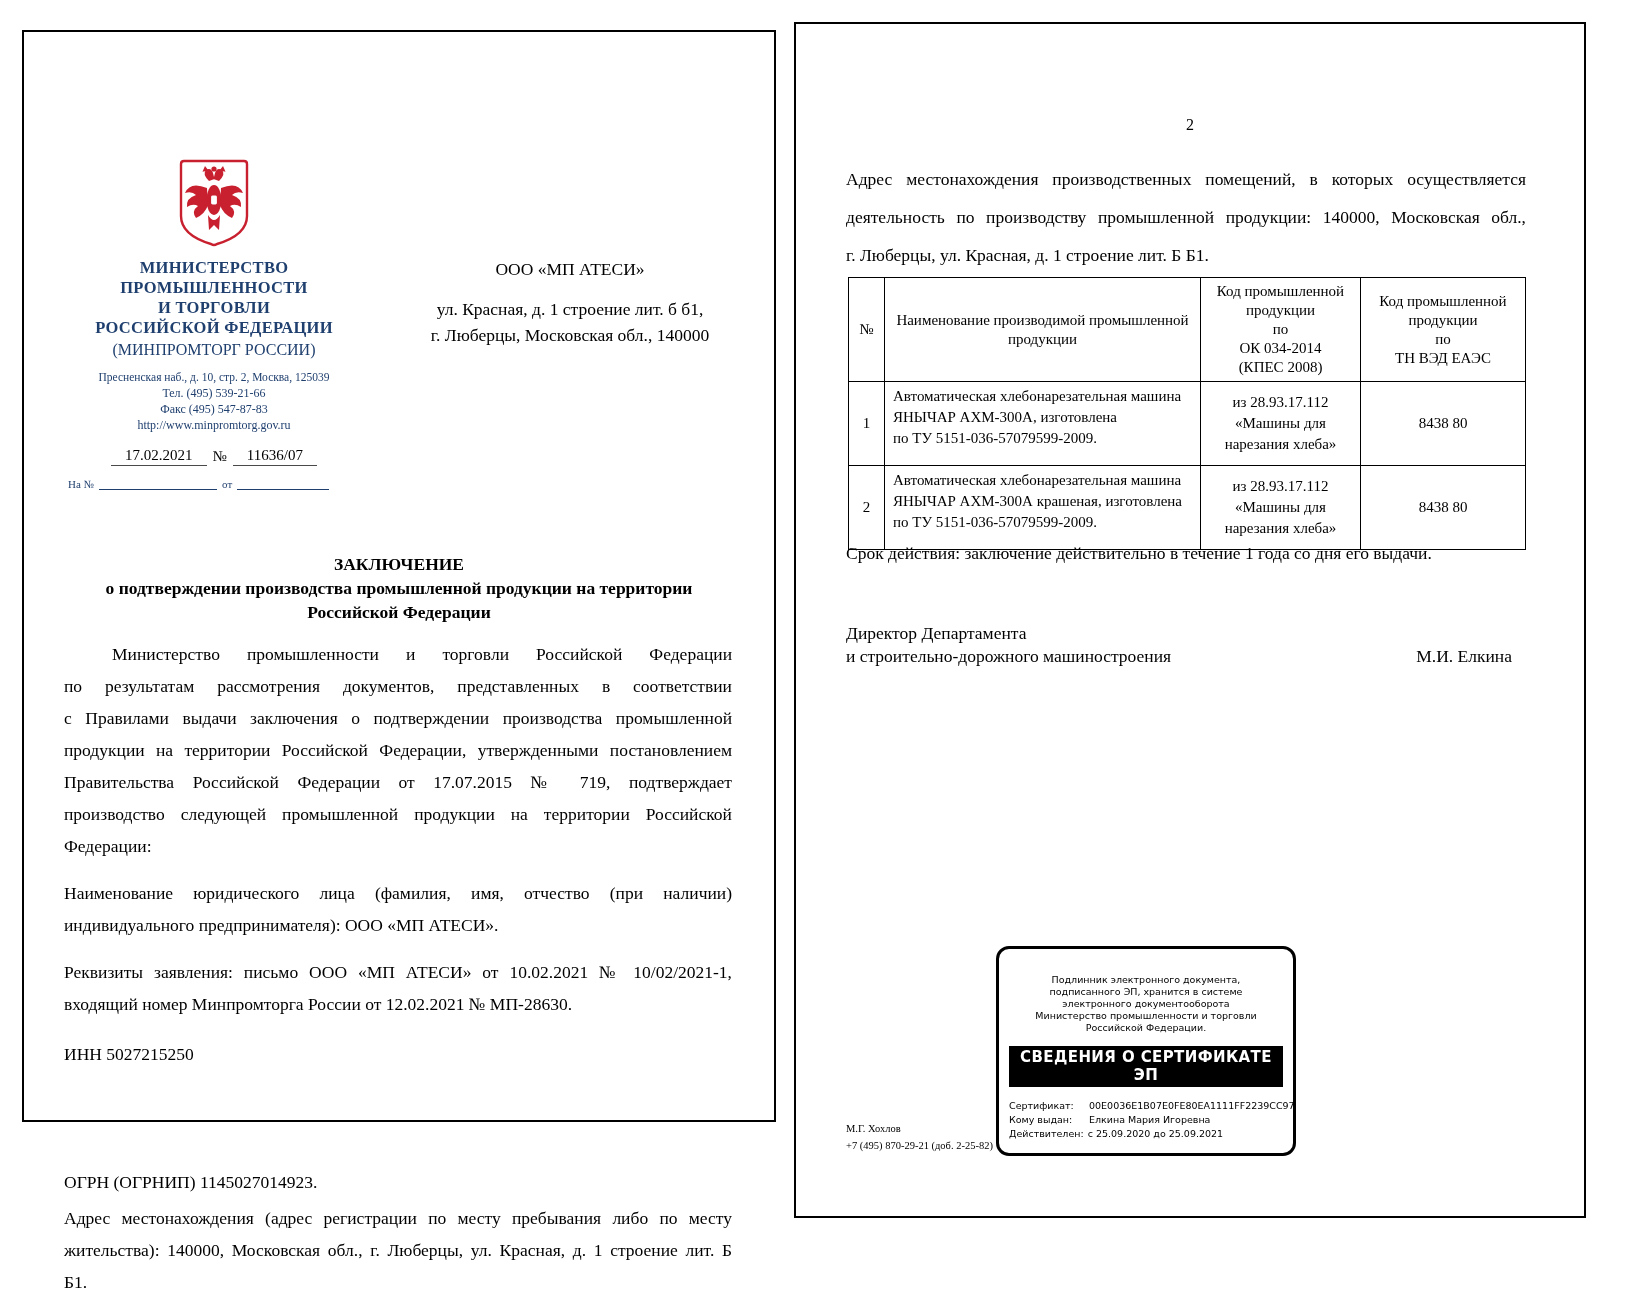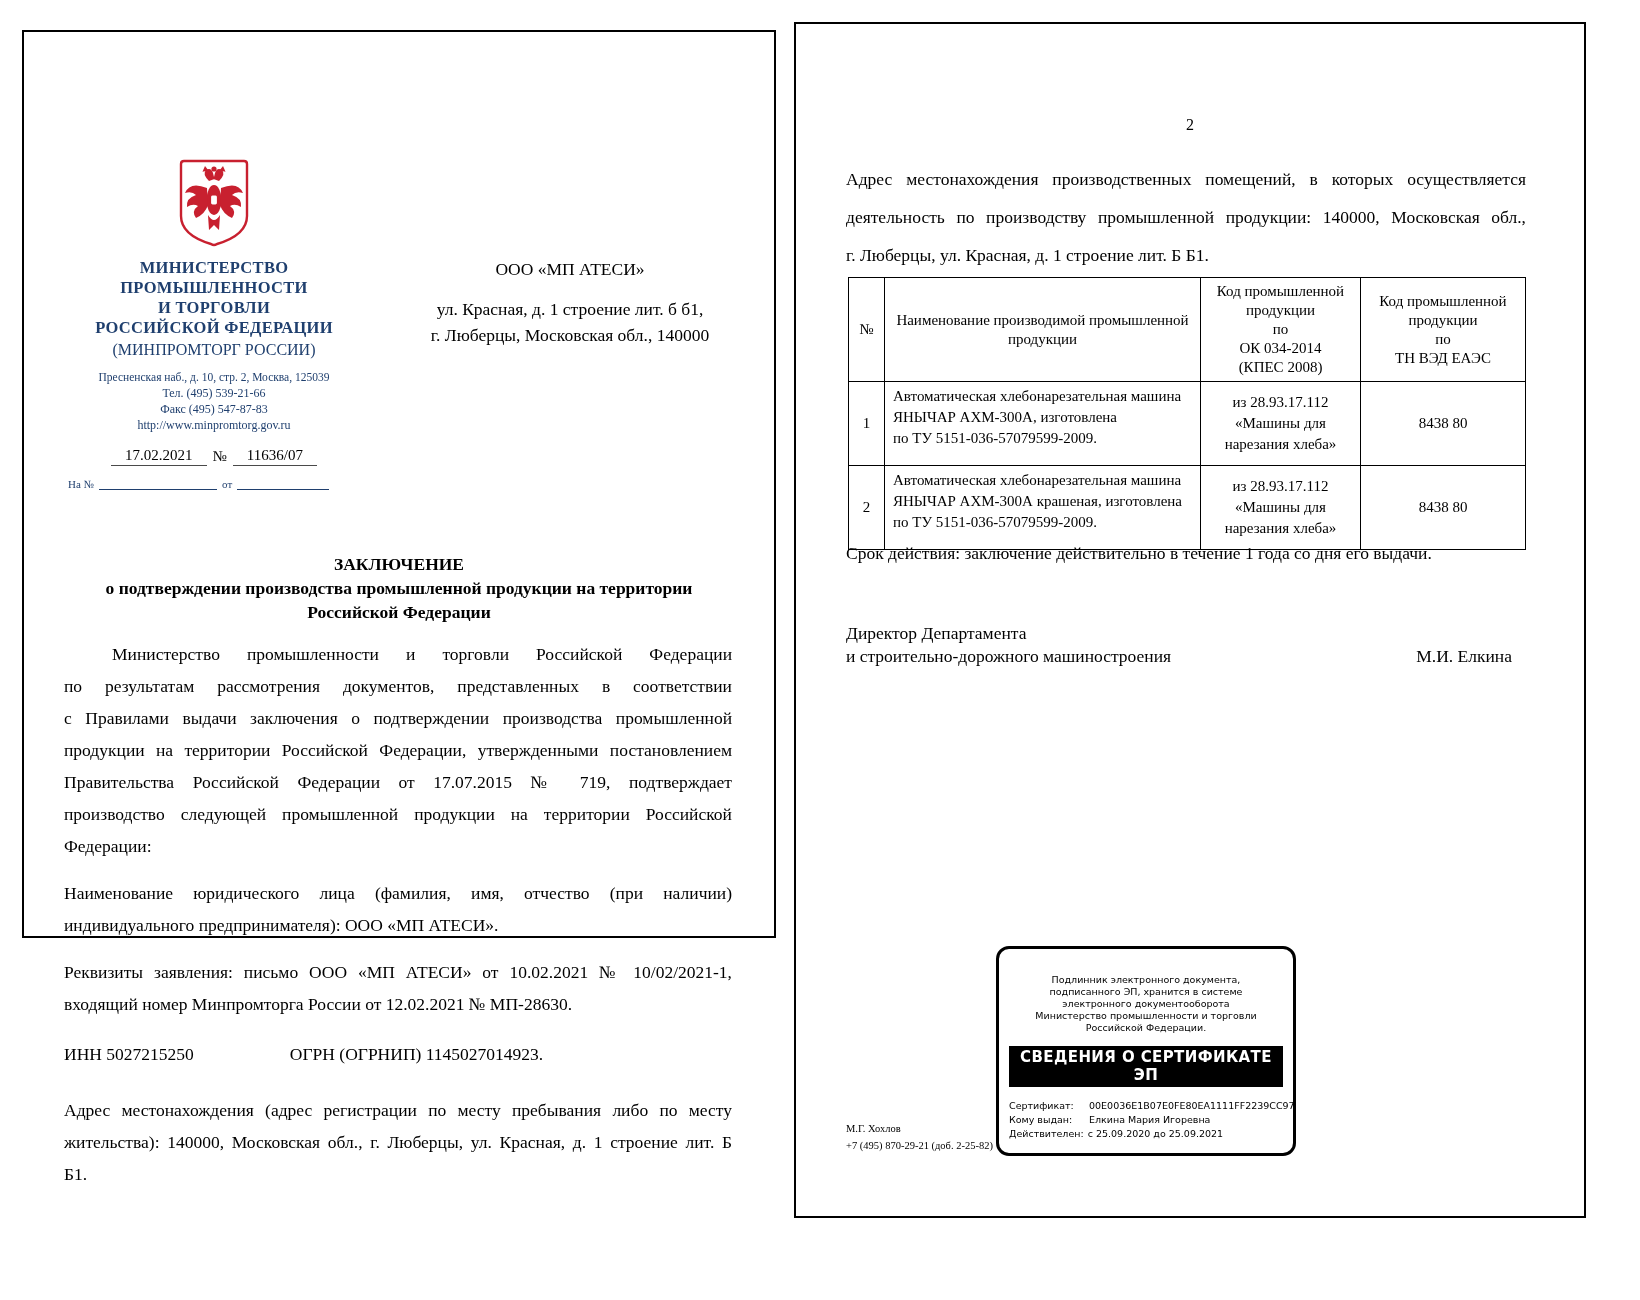--- a/index.html
+++ b/index.html
@@ -5,21 +5,21 @@
   * { box-sizing: border-box; }
   html,body { margin:0; padding:0; }
   body {
     width:1640px; height:1300px; position:relative;
     background:#fff; color:#000;
     font-family:"Liberation Serif", serif;
   }
   .page {
     position:absolute; background:#fff; border:2px solid #000;
   }
-  #page1 { left:22px; top:30px; width:754px; height:908px; }
+  #page1 { left:22px; top:30px; width:754px; height:1092px; }
   #page2 { left:794px; top:22px; width:792px; height:1196px; }
 
   
   .letterhead {
     position:absolute; left:32px; top:126px; width:316px;
     text-align:center; color:#1f3f6e;
   }
   .emblem { display:block; margin:0 auto; width:72px; height:90px; }
   .ministry-name {
     margin-top:10px; font-weight:bold; font-size:16.5px; line-height:20px;
@@ -54,21 +54,21 @@
   }
   .doc-subtitle { width:640px; margin:0 auto; }
   .body1 {
     position:absolute; left:40px; right:42px; top:606px;
     font-size:17.5px; line-height:32px;
   }
   .jline { display:block; text-align:justify; text-align-last:justify; }
   .jline.first { text-indent:48px; }
   .jline.last { text-align-last:left; }
   .par { margin:0 0 15px 0; }
-  .inn-row { display:flex; gap:96px; margin:18px 0 24px 0; }
+  .inn-row { display:flex; gap:96px; margin:18px 0 4px 0;flex-direction:column; }
 
   
   .page-num { position:absolute; left:0; right:0; top:92px; text-align:center; font-size:16px; }
   .intro2 {
     position:absolute; left:50px; right:58px; top:136px;
     font-size:17.5px; line-height:38px;
   }
   .products-table {
     position:absolute; left:52px; top:253px;
     border-collapse:collapse; font-size:15px;

